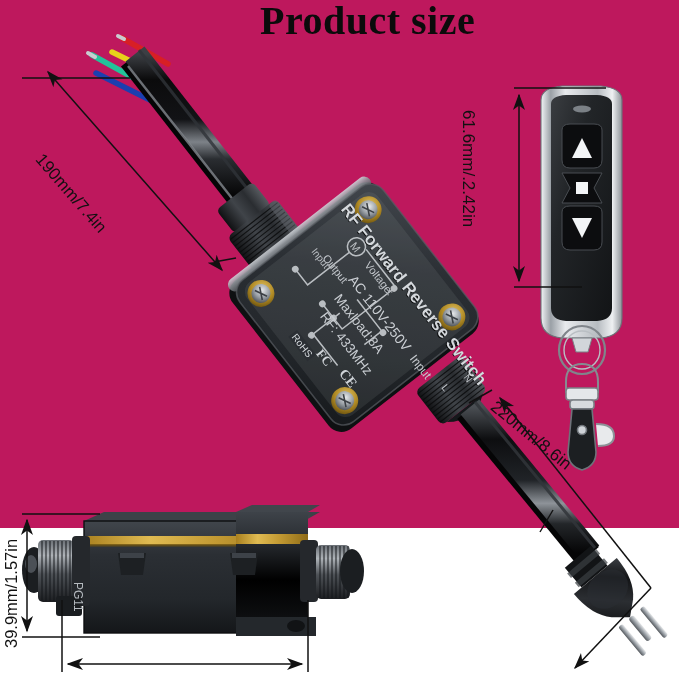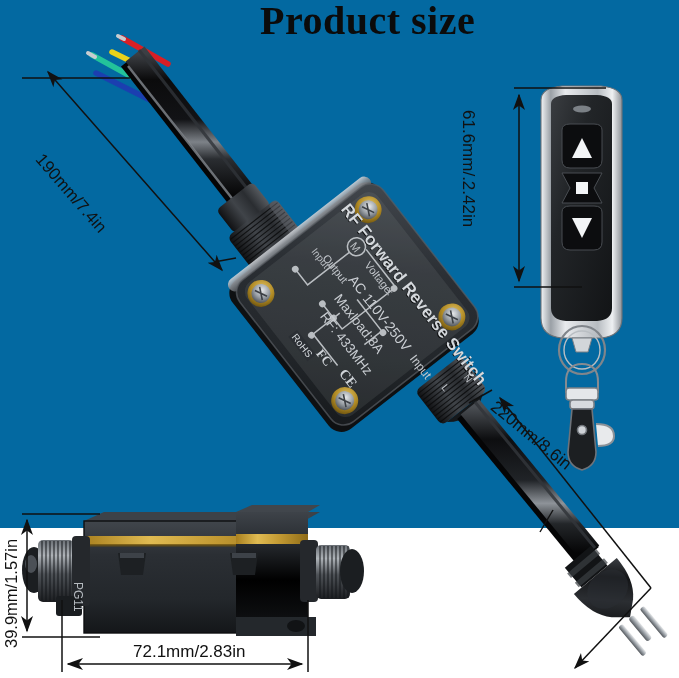--- a/index.html
+++ b/index.html
@@ -13,21 +13,21 @@
     position: relative;
     overflow: hidden;
     font-family: "Liberation Sans", sans-serif;
     color: #000;
   }
   #stage {
     position: absolute;
     left: 0; top: 0;
     width: 679px;
     height: 528px;
-    background: #0369a1;
+    background: #be185d;
   }
   
   .title {
     position: absolute;
     left: 260px;
     top: -2px;
     width: 420px;
     font-family: "Liberation Serif", "DejaVu Serif", serif;
     font-weight: bold;
     font-size: 40px;
@@ -429,21 +429,20 @@
   </svg>
 
   <div class="dim txtlayer" style="left:46px; top:150px; transform: rotate(49deg); transform-origin: left top;">190mm/7.4in</div>
 
   <div class="dim txtlayer" style="left:478px; top:110px; transform: rotate(90deg); transform-origin: left top;">61.6mm/.2.42in</div>
 
   <div class="dim txtlayer" style="left:499px; top:397px; transform: rotate(39deg); transform-origin: left top;">220mm/8.6in</div>
 
   <div class="dim dimsm txtlayer" style="left:2px; top:648px; transform: rotate(-90deg); transform-origin: left top;">39.9mm/1.57in</div>
 
-  <div class="dim txtlayer" style="left:133px; top:642px;">72.1mm/2.83in</div>
 
   <div class="txtlayer" style="position:absolute; left:0; top:0; width:679px; height:678px; pointer-events:none;">
 
     <div style="position:absolute; left:352px; top:200px; transform:rotate(52deg); transform-origin:left top;
                 font-size:17px; font-weight:bold; color:#d5d9dd; white-space:nowrap;
                 font-family:'Liberation Sans',sans-serif; text-shadow:0 1px 0 #0a0b0c;">RF Forward Reverse Switch</div>
 
     <div style="position:absolute; left:372px; top:259px; transform:rotate(52deg); transform-origin:left top;
                 font-size:11px; color:#c3c7cc; white-space:nowrap; font-family:'Liberation Sans',sans-serif;">Voltage:</div>
 

